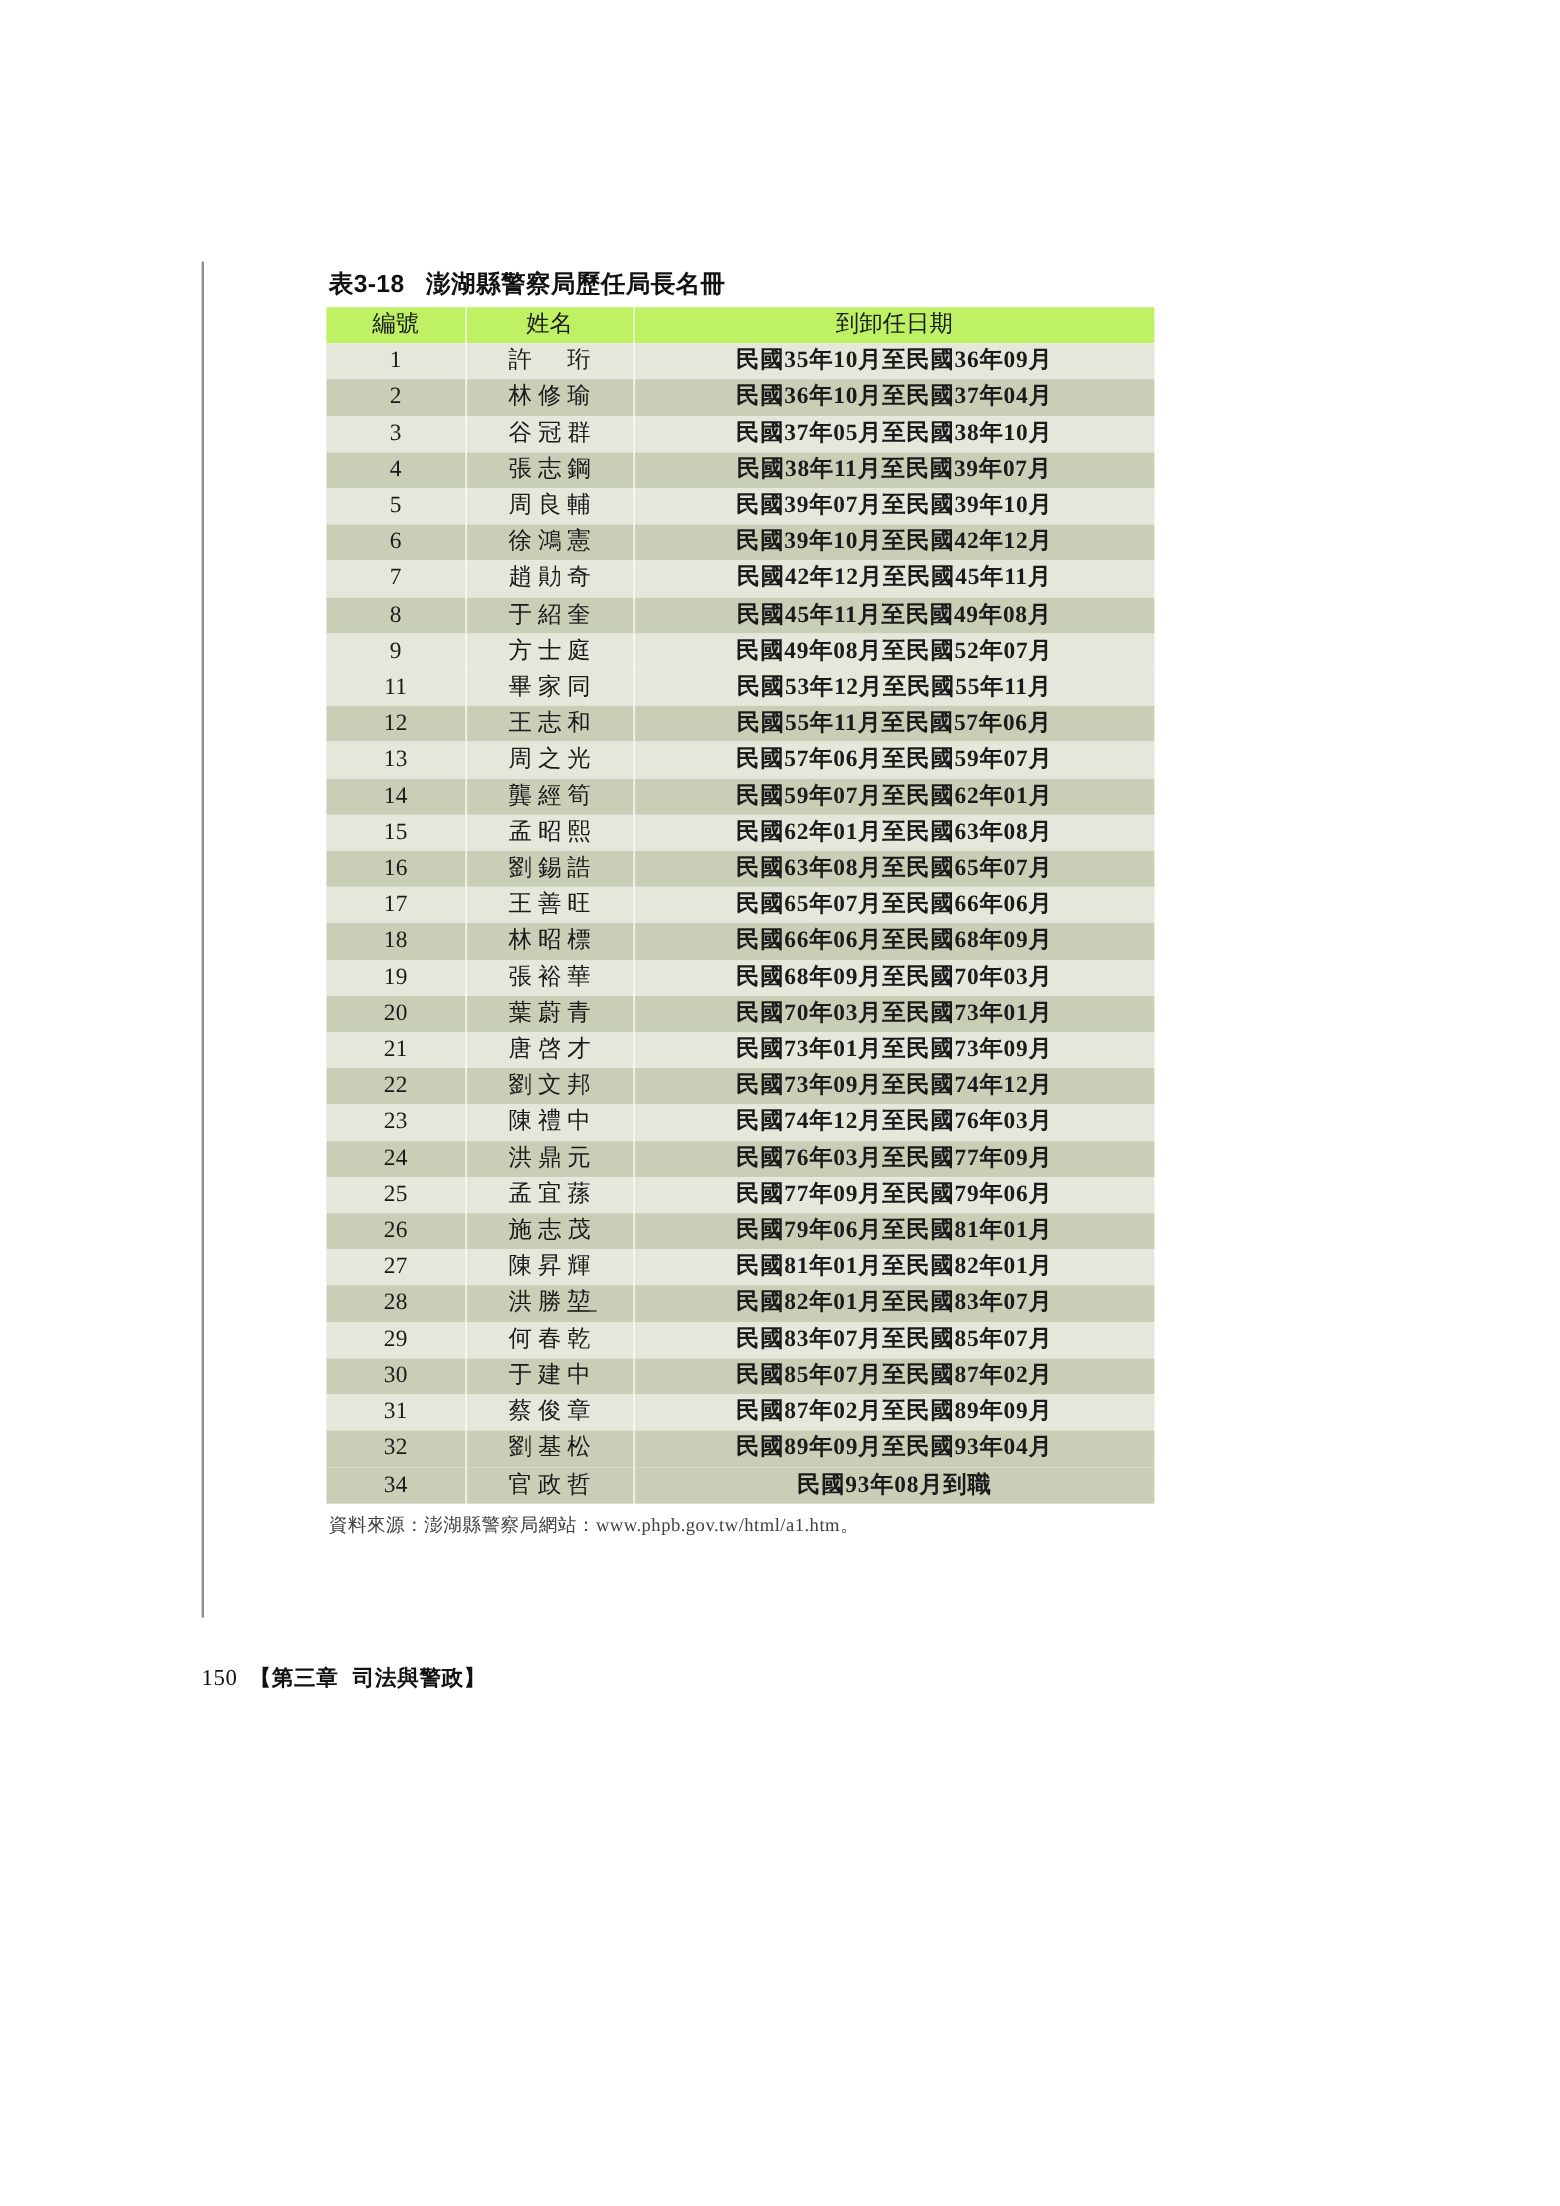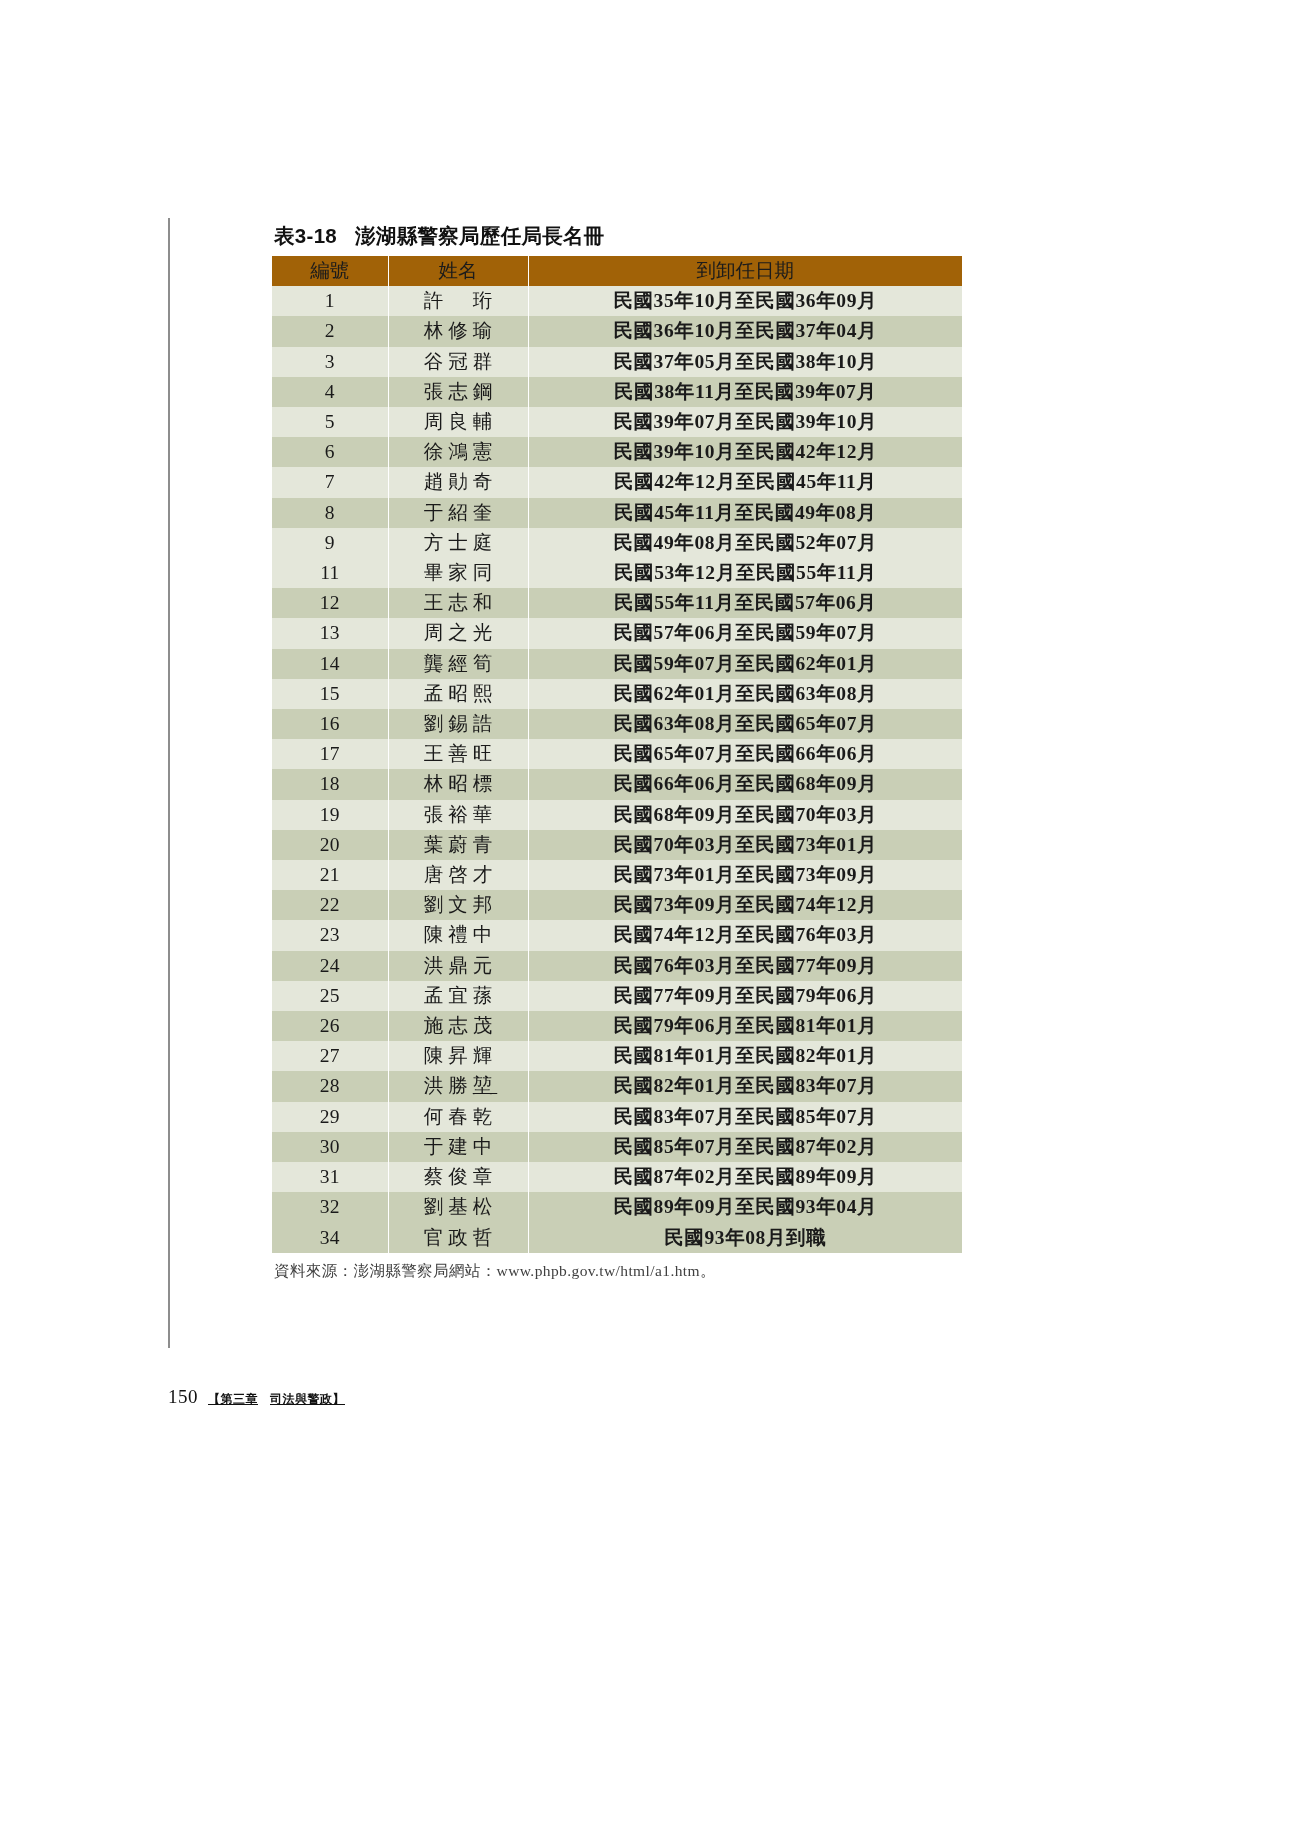--- a/index.html
+++ b/index.html
@@ -66,21 +66,21 @@
     border-left: 1.5px solid #ffffff;
     border-right: 1.5px solid #ffffff;
     white-space: nowrap;
   }
   table.directors th:first-child,
   table.directors td:first-child { border-left: none; }
   table.directors th:last-child,
   table.directors td:last-child { border-right: none; }
 
   thead th {
-    background: #a16207;
+    background: #bef264;
     font-weight: normal;
     font-size: 20px;
     color: #1b1b1b;
   }
 
   tbody tr.odd  td { background: #e4e7da; }
   tbody tr.even td { background: #c9cfb6; }
 
   td.col-no   { font-size: 19px; letter-spacing: 0.2px; }
   td.col-name { letter-spacing: 5px; text-indent: 5px; }
@@ -104,23 +104,22 @@
     letter-spacing: 0.5px;
     color: #111111;
     white-space: nowrap;
   }
   .page-footer .pg {
     font-family: "Liberation Serif", serif;
     margin-right: 10px;
   }
   .page-footer .chapter {
     font-family: "DejaVu Sans", "Liberation Sans", sans-serif;
-    font-size: 12px;
+    font-size: 18px;
     font-weight: 700;
-    text-decoration: underline;
   }
   .page-footer .chapter .sp { display: inline-block; width: 12px; }
 </style>
 </head>
 <body>
 
 <div class="page-rule"></div>
 
 <div class="content">
 

